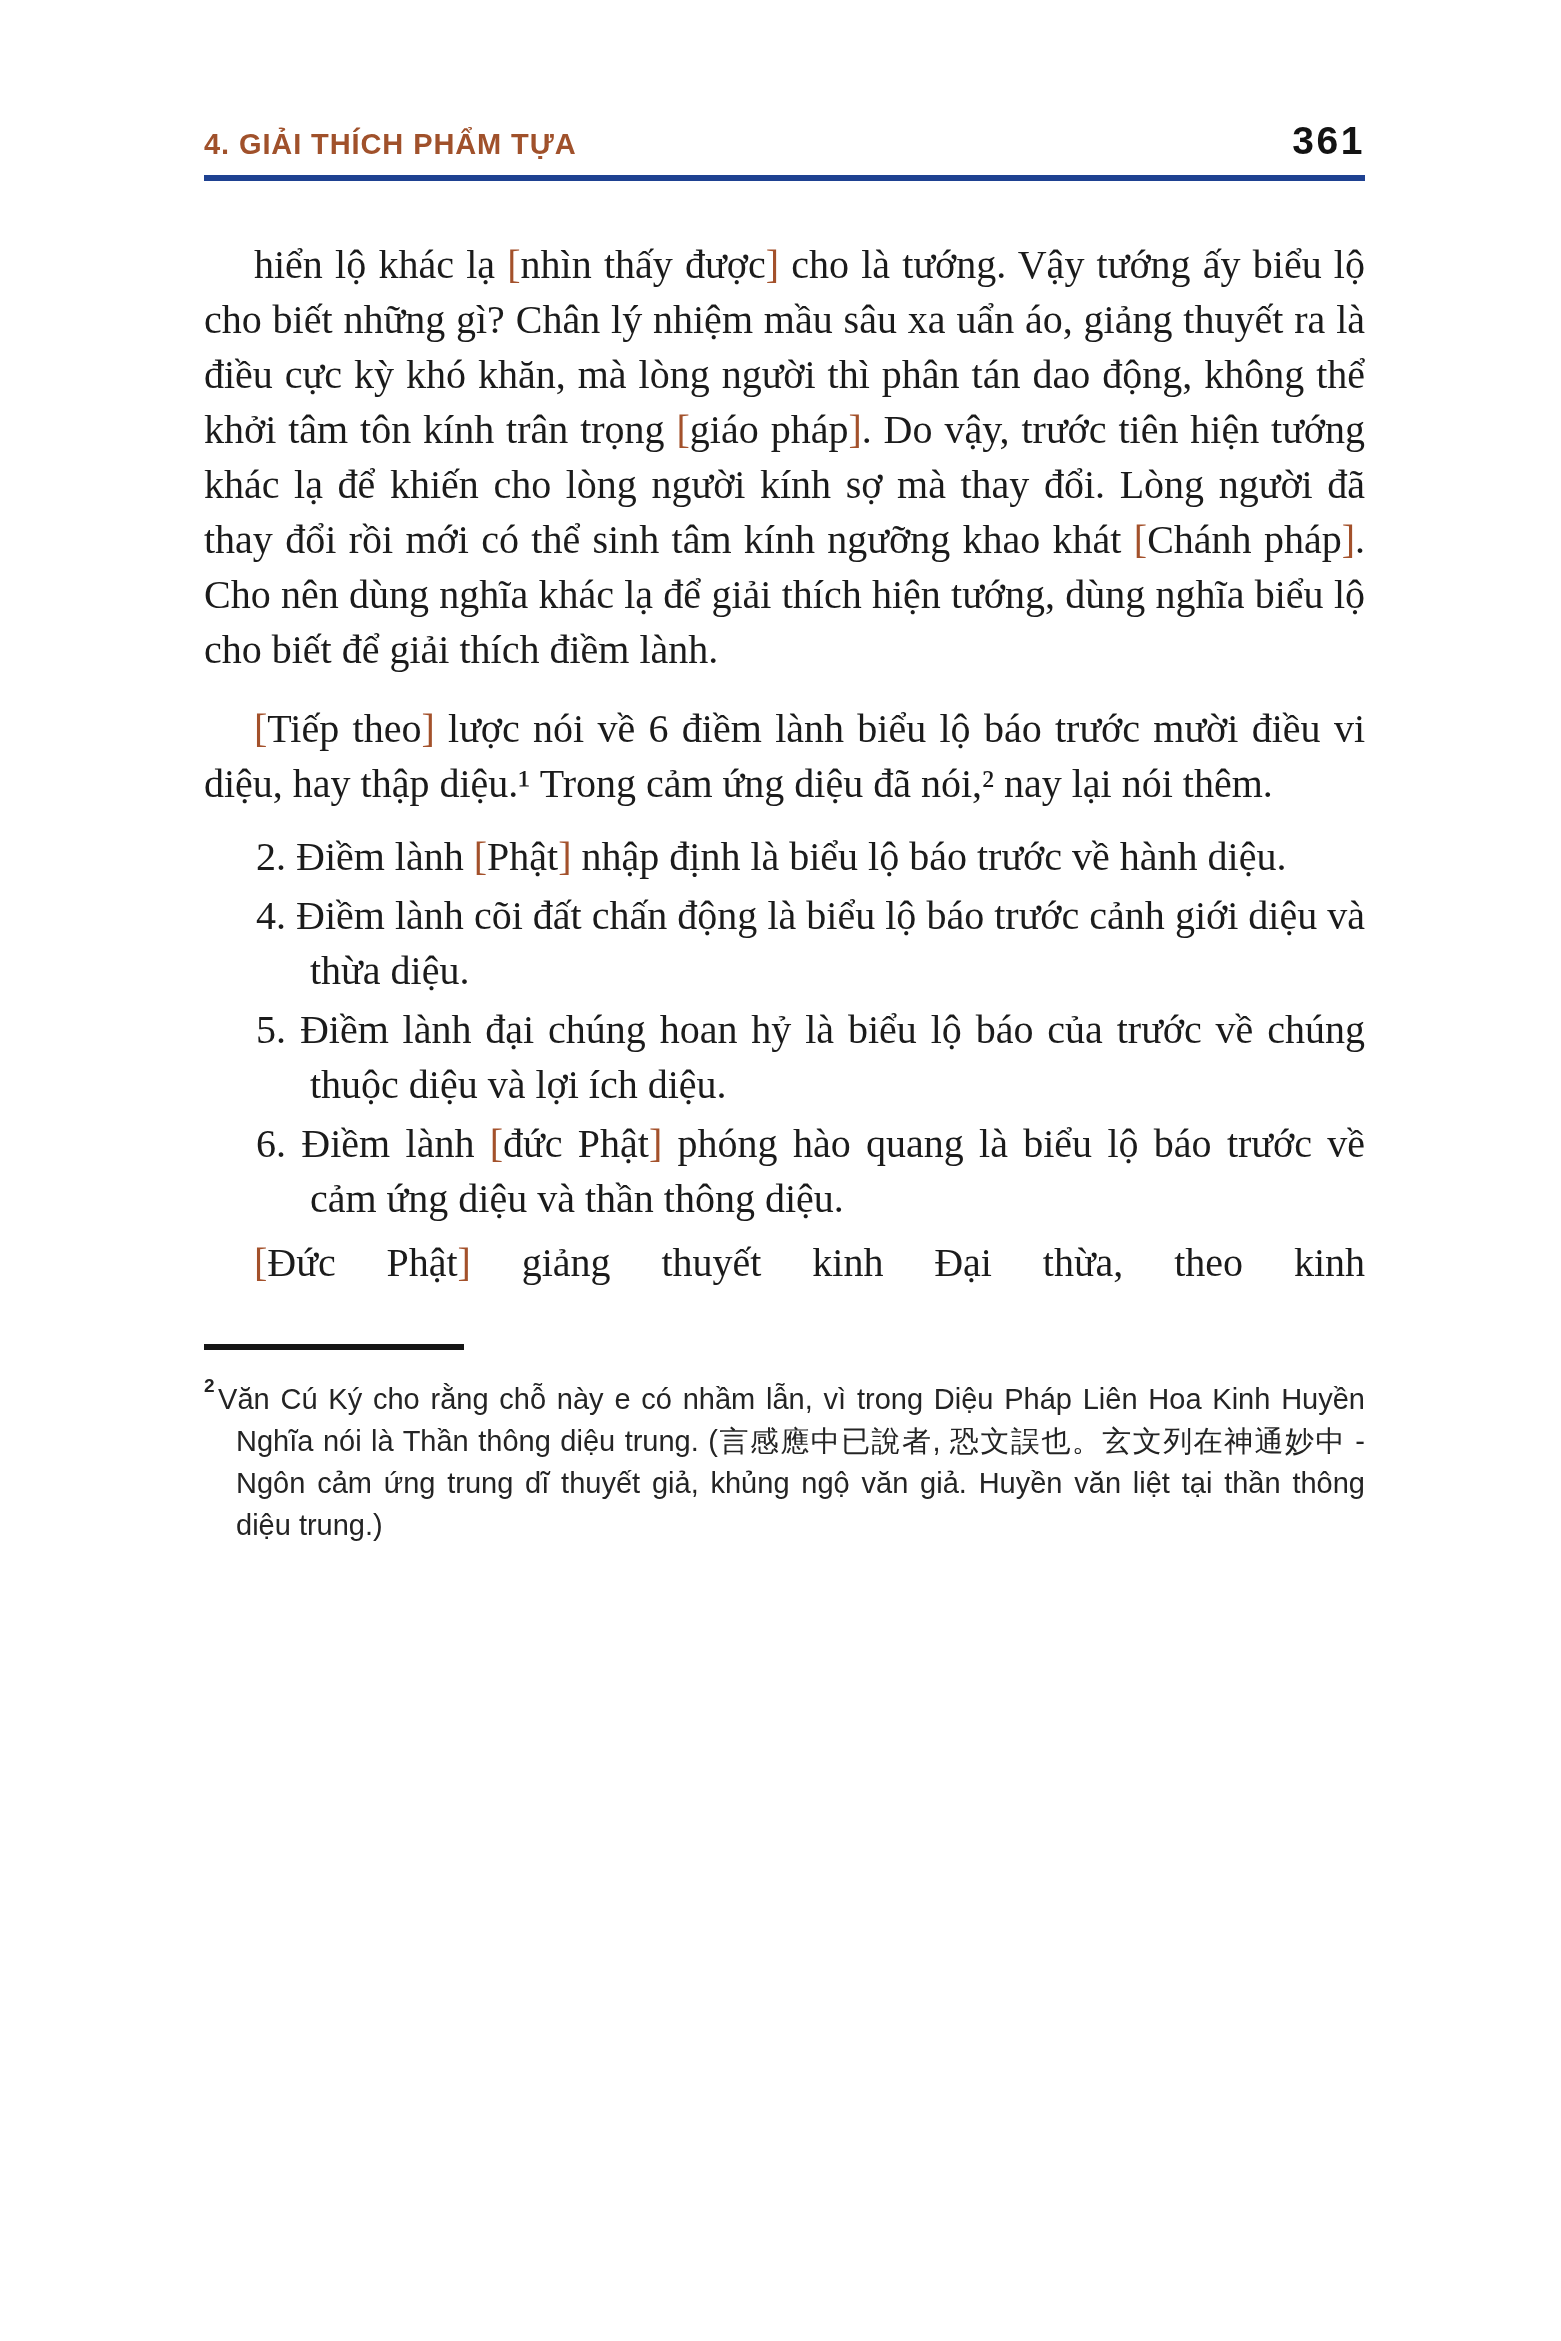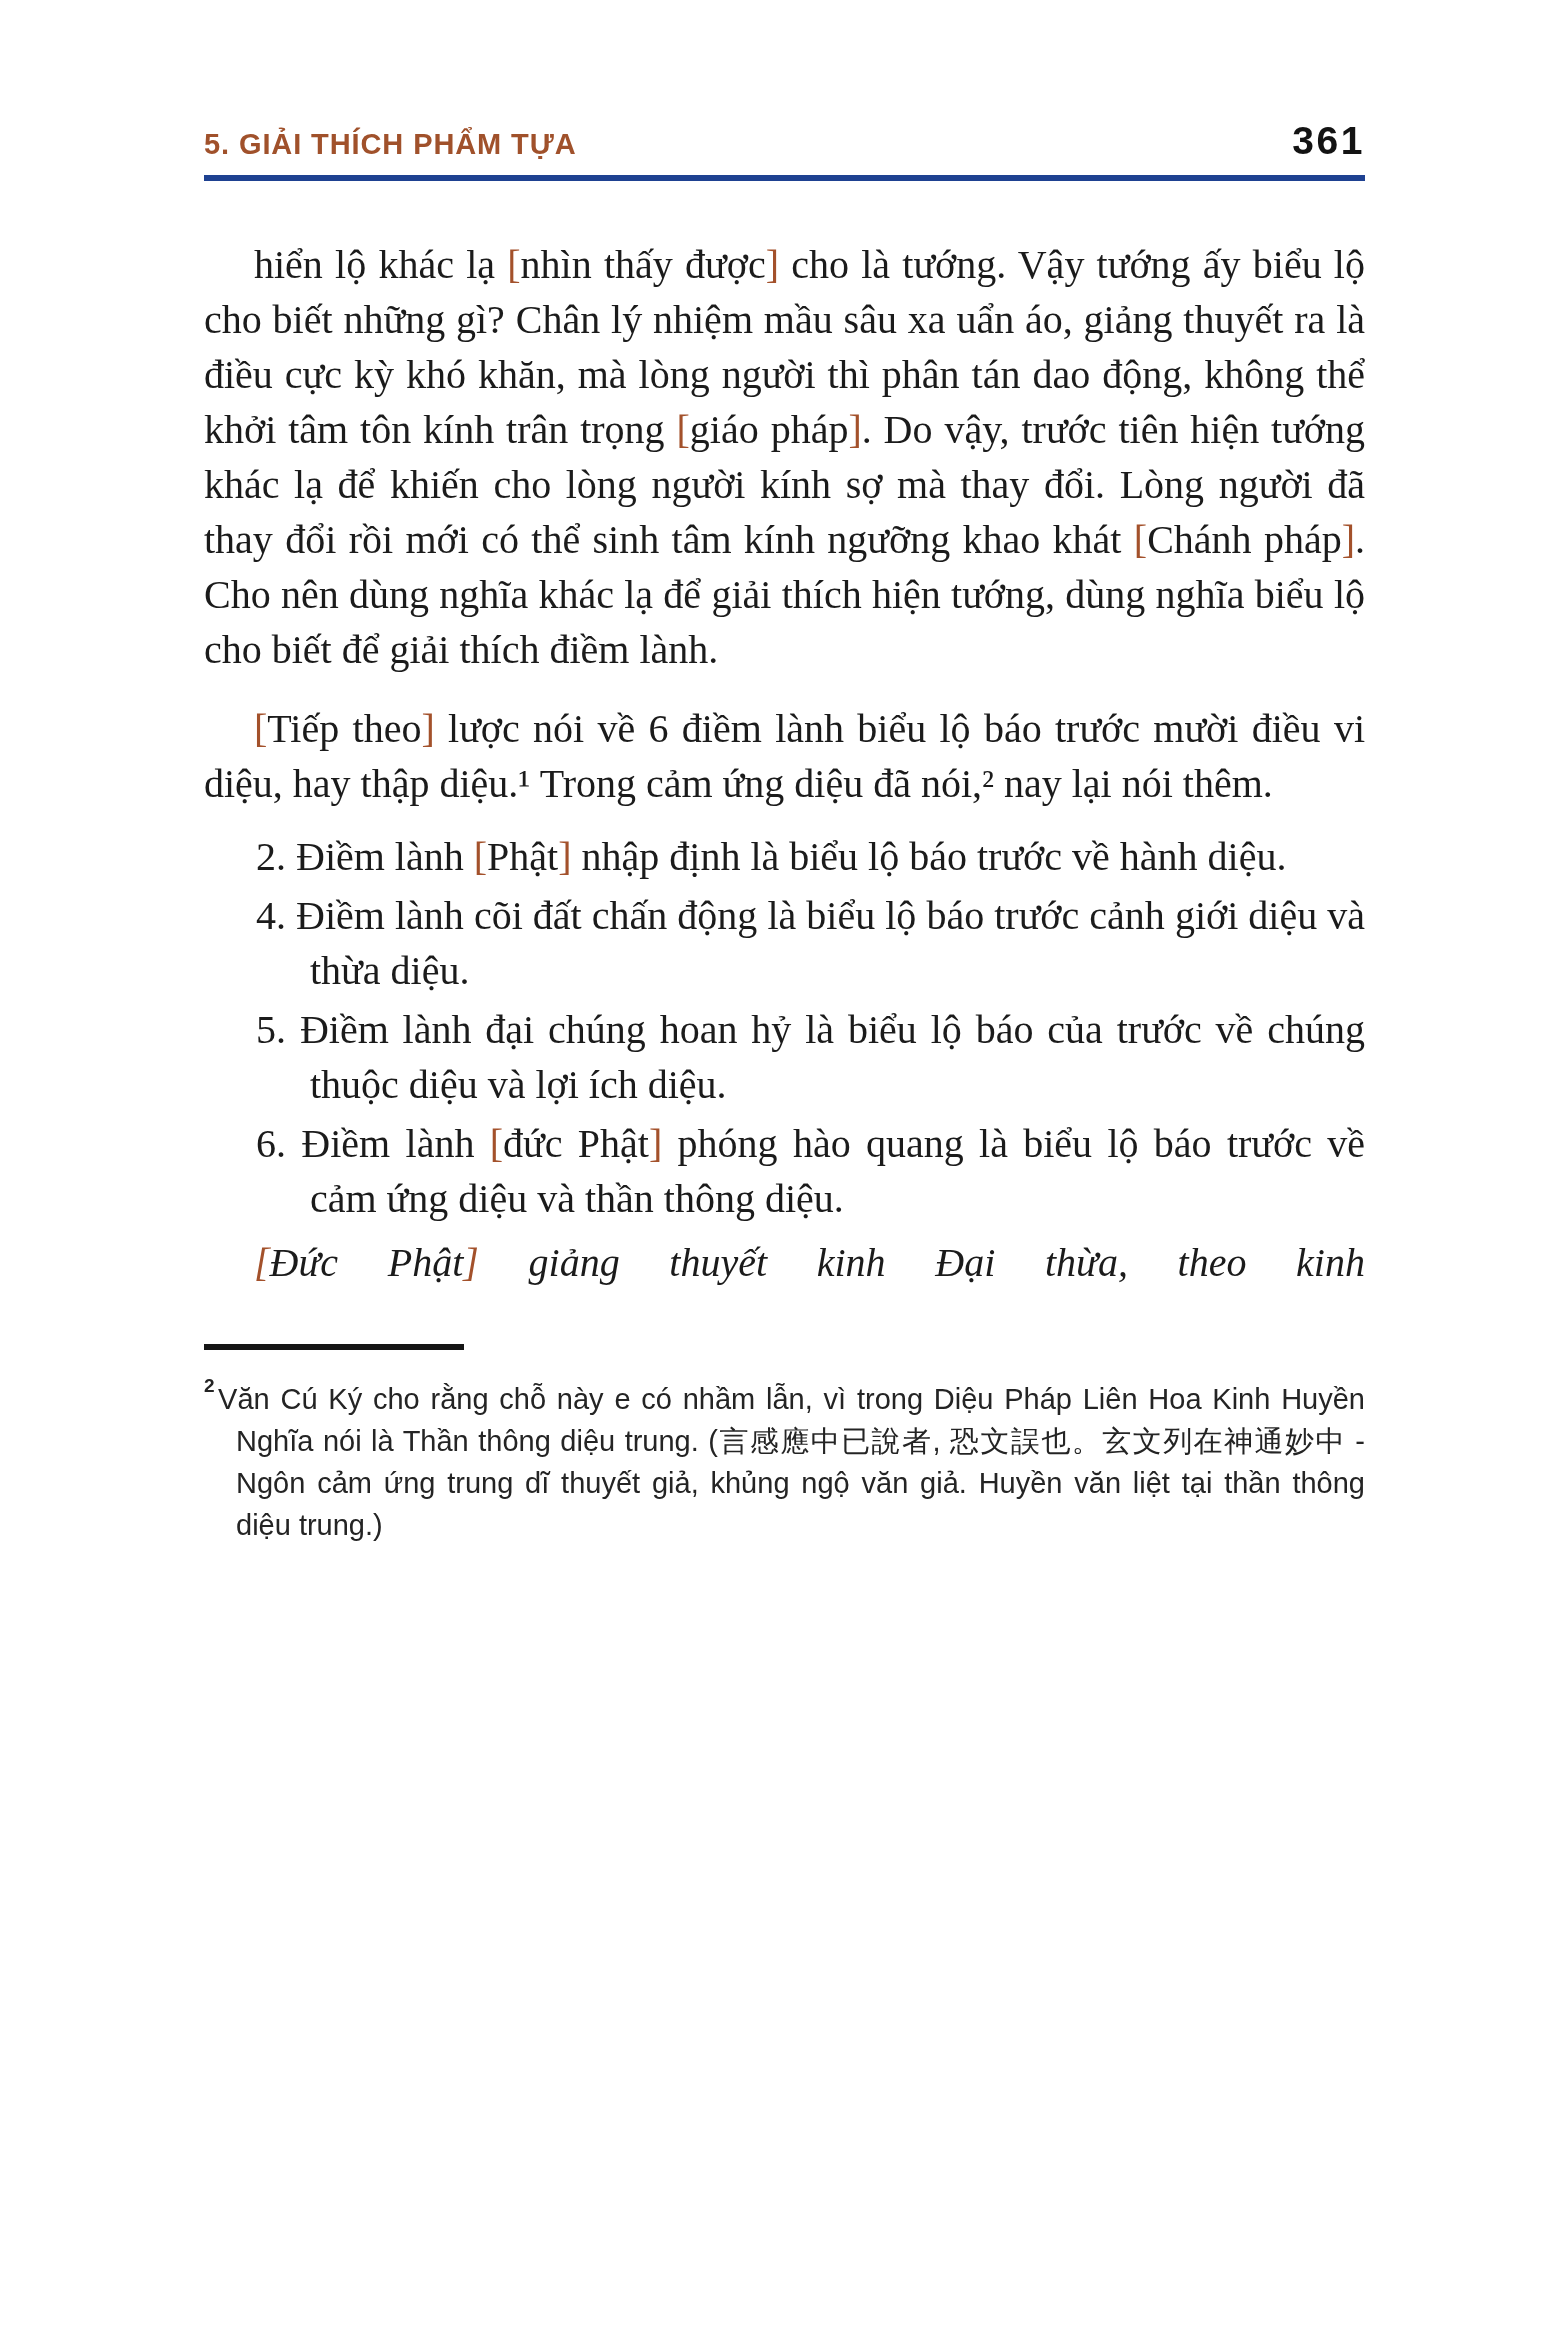--- a/index.html
+++ b/index.html
@@ -58,21 +58,21 @@
     margin-top: 56px;
     font-size: 40px;
     line-height: 55px;
     color: #1b1b1b;
     text-align: justify;
   }
   .para { margin: 0; }
   .indent { text-indent: 50px; }
   .p2 { margin-top: 24px; }
   .p3 { margin-top: 21px; }
-  .p4 { margin-top: 8.7px; text-align-last: justify; font-style: italic; }
+  .p4 { margin-top: 8.7px; text-align-last: justify; }
   .sign-list { margin-top: 17.3px; }
   .list-item {
     padding-left: 106px;
     text-indent: -54px;
     margin-bottom: 4.3px;
   }
   .item-number { display: inline; }
   
   .bk { color: #A3512B; }
   
@@ -103,21 +103,21 @@
     padding-right: 3.5px;
   }
 </style>
 </head>
 <body>
 
 <div class="page">
   <div class="content">
 
     <div class="header">
-      <span class="section-title">5. GIẢI THÍCH PHẨM TỰA</span>
+      <span class="section-title">4. GIẢI THÍCH PHẨM TỰA</span>
       <span class="page-number">361</span>
     </div>
     <div class="rule"></div>
 
     <div class="body-text">
 
       <p class="para indent">hiển lộ khác lạ <span class="bk">[</span>nhìn thấy được<span class="bk">]</span> cho là tướng. Vậy tướng ấy biểu lộ cho biết những gì? Chân lý nhiệm mầu sâu xa uẩn áo, giảng thuyết ra là điều cực kỳ khó khăn, mà lòng người thì phân tán dao động, không thể khởi tâm tôn kính trân trọng <span class="bk">[</span>giáo pháp<span class="bk">]</span>. Do vậy, trước tiên hiện tướng khác lạ để khiến cho lòng người kính sợ mà thay đổi. Lòng người đã thay đổi rồi mới có thể sinh tâm kính ngưỡng khao khát <span class="bk">[</span>Chánh pháp<span class="bk">]</span>. Cho nên dùng nghĩa khác lạ để giải thích hiện tướng, dùng nghĩa biểu lộ cho biết để giải thích điềm lành.</p>
 
       <p class="para indent p2"><span class="bk">[</span>Tiếp theo<span class="bk">]</span> lược nói về 6 điềm lành biểu lộ báo trước mười điều vi diệu, hay thập diệu.¹ Trong cảm ứng diệu đã nói,² nay lại nói thêm.</p>
 

